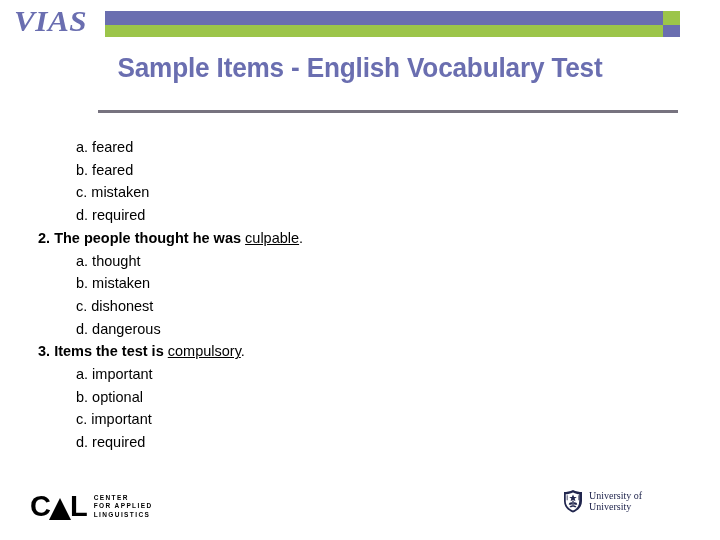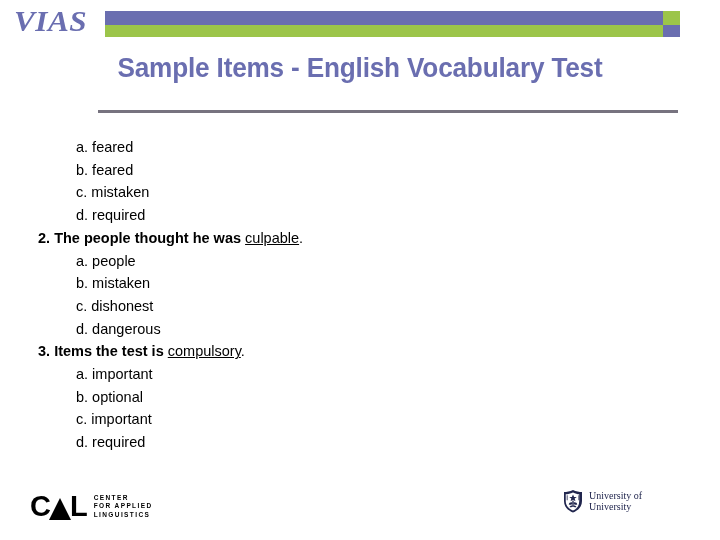--- a/index.html
+++ b/index.html
@@ -231,21 +231,21 @@
 
   <div class="item-block">
     <div class="option-row">a. feared</div>
     <div class="option-row">b. feared</div>
     <div class="option-row">c. mistaken</div>
     <div class="option-row">d. required</div>
   </div>
 
   <div class="item-block">
     <div class="item-stem"><span class="stem-number">2.</span> <span class="stem-lead">The people thought he was</span> <span class="stem-target">culpable</span><span class="stem-tail">.</span></div>
-    <div class="option-row">a. people</div>
+    <div class="option-row">a. thought</div>
     <div class="option-row">b. mistaken</div>
     <div class="option-row">c. dishonest</div>
     <div class="option-row">d. dangerous</div>
   </div>
 
   <div class="item-block">
     <div class="item-stem"><span class="stem-number">3.</span> <span class="stem-lead">Items the test is</span> <span class="stem-target">compulsory</span><span class="stem-tail">.</span></div>
     <div class="option-row">a. important</div>
     <div class="option-row">b. optional</div>
     <div class="option-row">c. important</div>

